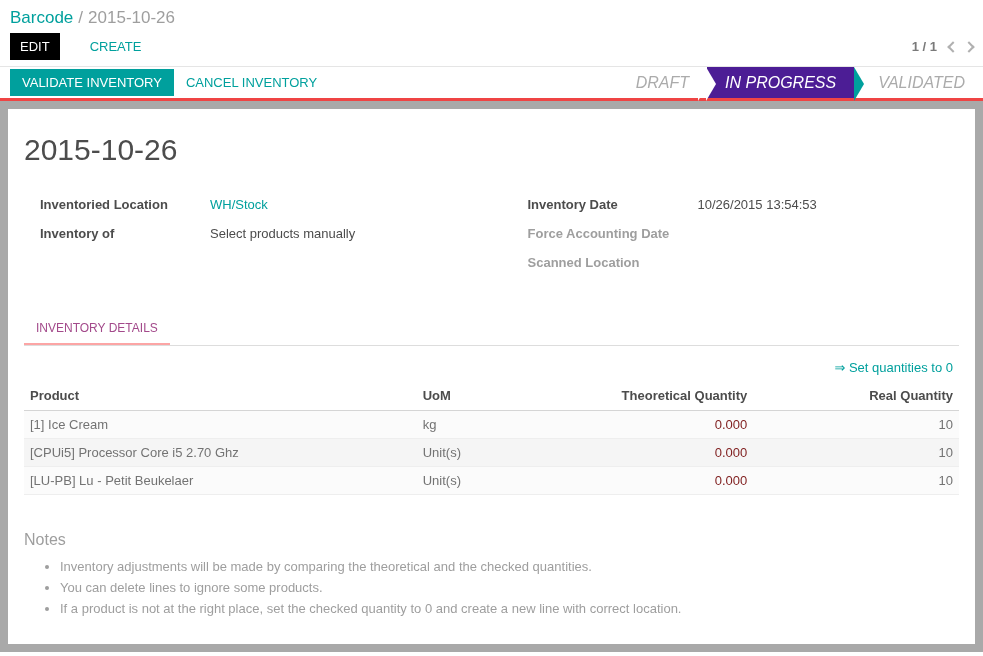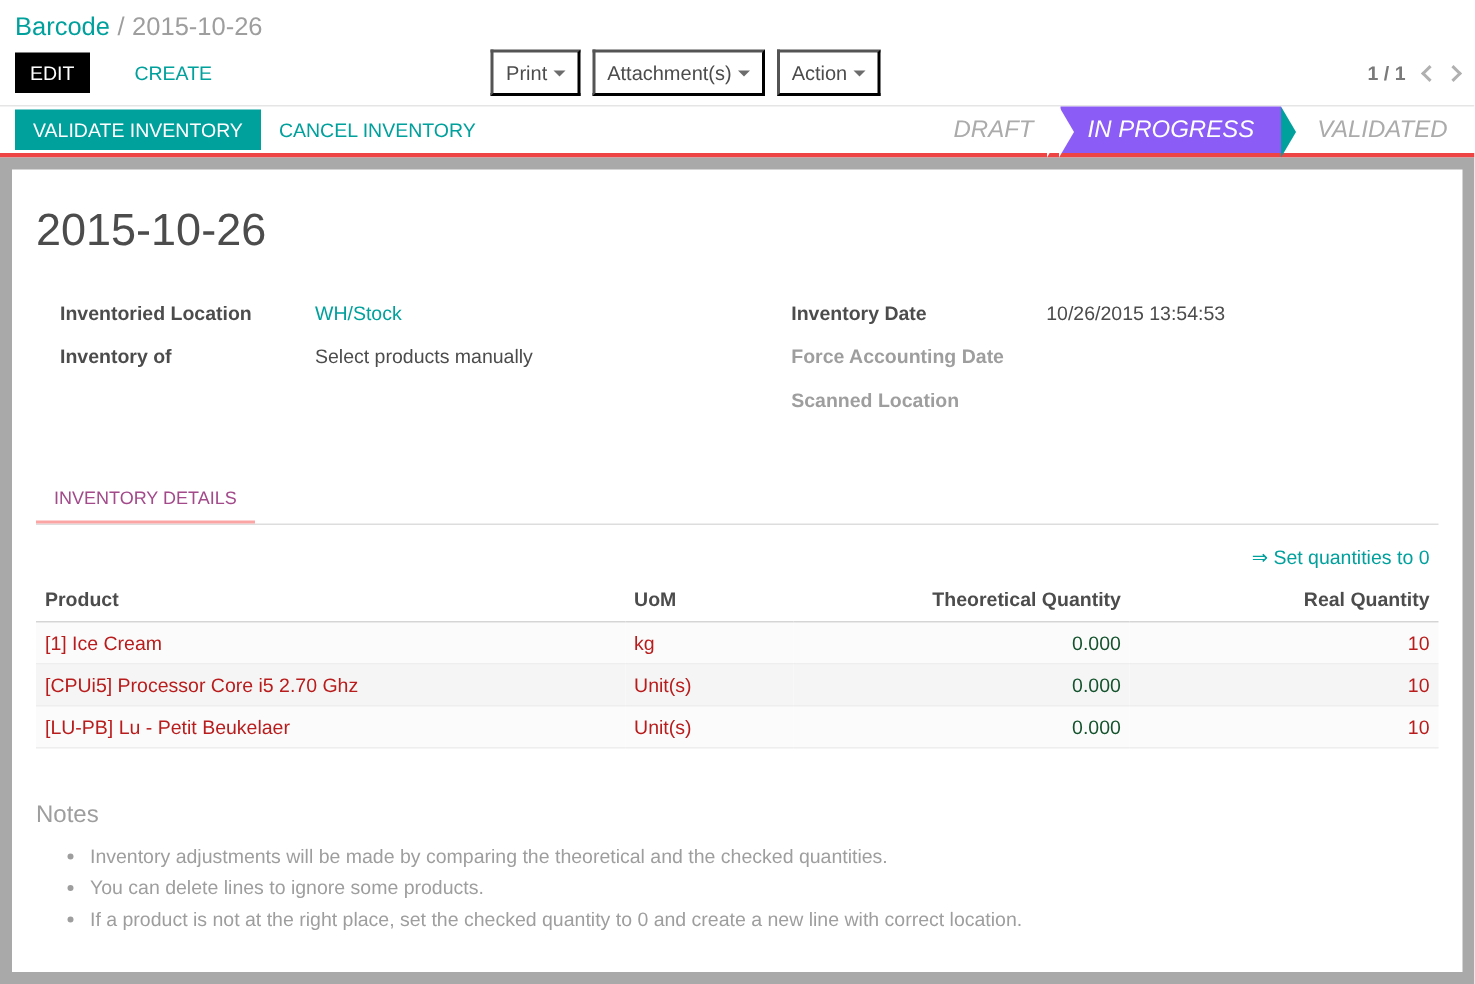--- a/index.html
+++ b/index.html
@@ -19,21 +19,21 @@
 .chev { width: 8px; height: 8px; border-right: 2px solid #b0b0b0; border-bottom: 2px solid #b0b0b0; display: inline-block; cursor: pointer; }
 .chev.left { transform: rotate(135deg); }
 .chev.right { transform: rotate(-45deg); }
 .divider { border: none; border-top: 1px solid #e5e5e5; }
 .status-bar { display: flex; align-items: center; padding: 0; height: 34px; border-bottom: 3px solid #ef4444; }
 .status-left { display: flex; align-items: center; padding-left: 10px; }
 .btn-validate { background: #00a09d; color: #fff; padding: 6px 12px; margin-right: 12px; }
 .btn-cancel { color: #00a09d; background: none; padding: 6px 0; }
 .status-right { margin-left: auto; display: flex; align-items: stretch; height: 100%; }
 .status-step { display: flex; align-items: center; padding: 0 18px; color: #ababab; font-size: 16px; position: relative; font-style: italic; }
-.status-step.active { background: #8b5cf6; color: #fff; }
+.status-step.active { background: #4c1d95; color: #fff; }
 .status-step.active::after { content: ""; position: absolute; right: -10px; top: 0; width: 0; height: 0; border-top: 17px solid transparent; border-bottom: 17px solid transparent; border-left: 10px solid #00a09d; z-index: 2; }
 .status-step.active::before { content: ""; position: absolute; left: -1px; top: 0; width: 0; height: 0; border-top: 17px solid transparent; border-bottom: 17px solid transparent; border-left: 10px solid #fff; z-index: 1; }
 .status-step.draft::after { content: ""; position: absolute; right: -1px; top: 0; width: 0; height: 0; border-top: 17px solid transparent; border-bottom: 17px solid transparent; border-left: 10px solid #fff; z-index: 1; }
 .status-step.validated { padding-left: 24px; }
 .form-sheet-bg { background: #a9a9a9; padding: 8px; }
 .form-sheet { background: #fff; padding: 24px 16px; }
 .record-title { font-size: 30px; font-weight: normal; color: #4c4c4c; margin-bottom: 28px; }
 .form-row { display: flex; gap: 40px; }
 .form-col { flex: 1; }
 .form-field { display: flex; margin-bottom: 8px; line-height: 1.6; }
@@ -41,53 +41,39 @@
 .field-label.muted { color: #9e9e9e; }
 .field-value { color: #4c4c4c; }
 .field-value.link { color: #00a09d; cursor: pointer; }
 .tabs { margin-top: 32px; border-bottom: 1px solid #ddd; }
 .tab { display: inline-block; padding: 8px 12px; color: #a34a8b; border-bottom: 2px solid #fca5a5; font-size: 12px; }
 .set-zero { text-align: right; margin: 14px 6px 6px; }
 .set-zero a { color: #00a09d; text-decoration: none; cursor: pointer; }
 table.inv { width: 100%; border-collapse: collapse; }
 table.inv th { text-align: left; padding: 7px 6px; font-weight: bold; border-bottom: 1px solid #d5d5d5; color: #4c4c4c; }
 table.inv th.num, table.inv td.num { text-align: right; }
-table.inv td { padding: 6px 6px; border-bottom: 1px solid #eee; color: #b91c1c; }
+table.inv td { padding: 6px 6px; border-bottom: 1px solid #eee; color: #737373; }
 table.inv tr:nth-child(even) td { background: #f5f5f5; }
 table.inv tr:nth-child(odd) td { background: #fbfbfb; }
-table.inv td.theo { color: #14532d; }
+table.inv td.theo { color: #7f1d1d; }
 .notes { margin-top: 36px; }
 .notes-title { font-size: 16px; color: #9e9e9e; margin-bottom: 8px; }
 .notes ul { padding-left: 36px; color: #9e9e9e; }
 .notes li { line-height: 1.6; }
 </style>
 </head>
 <body>
 
 <div class="breadcrumb">
   <a>Barcode</a><span class="sep">/</span><span>2015-10-26</span>
 </div>
 
 <div class="top-row">
   <button class="btn btn-primary">EDIT</button>
   <button class="btn btn-create">CREATE</button>
-  <div class="dropdowns">
-    <button class="dd">
-        <span>Print</span>
-        <span class="caret"></span>
-      </button>
-    <button class="dd">
-        <span>Attachment(s)</span>
-        <span class="caret"></span>
-      </button>
-    <button class="dd">
-        <span>Action</span>
-        <span class="caret"></span>
-      </button>
-  </div>
   <div class="pager-area">
     <span>1 / 1</span>
     <div class="pager-arrows">
       <span class="chev left"></span>
       <span class="chev right"></span>
     </div>
   </div>
 </div>
 
 <hr class="divider">

